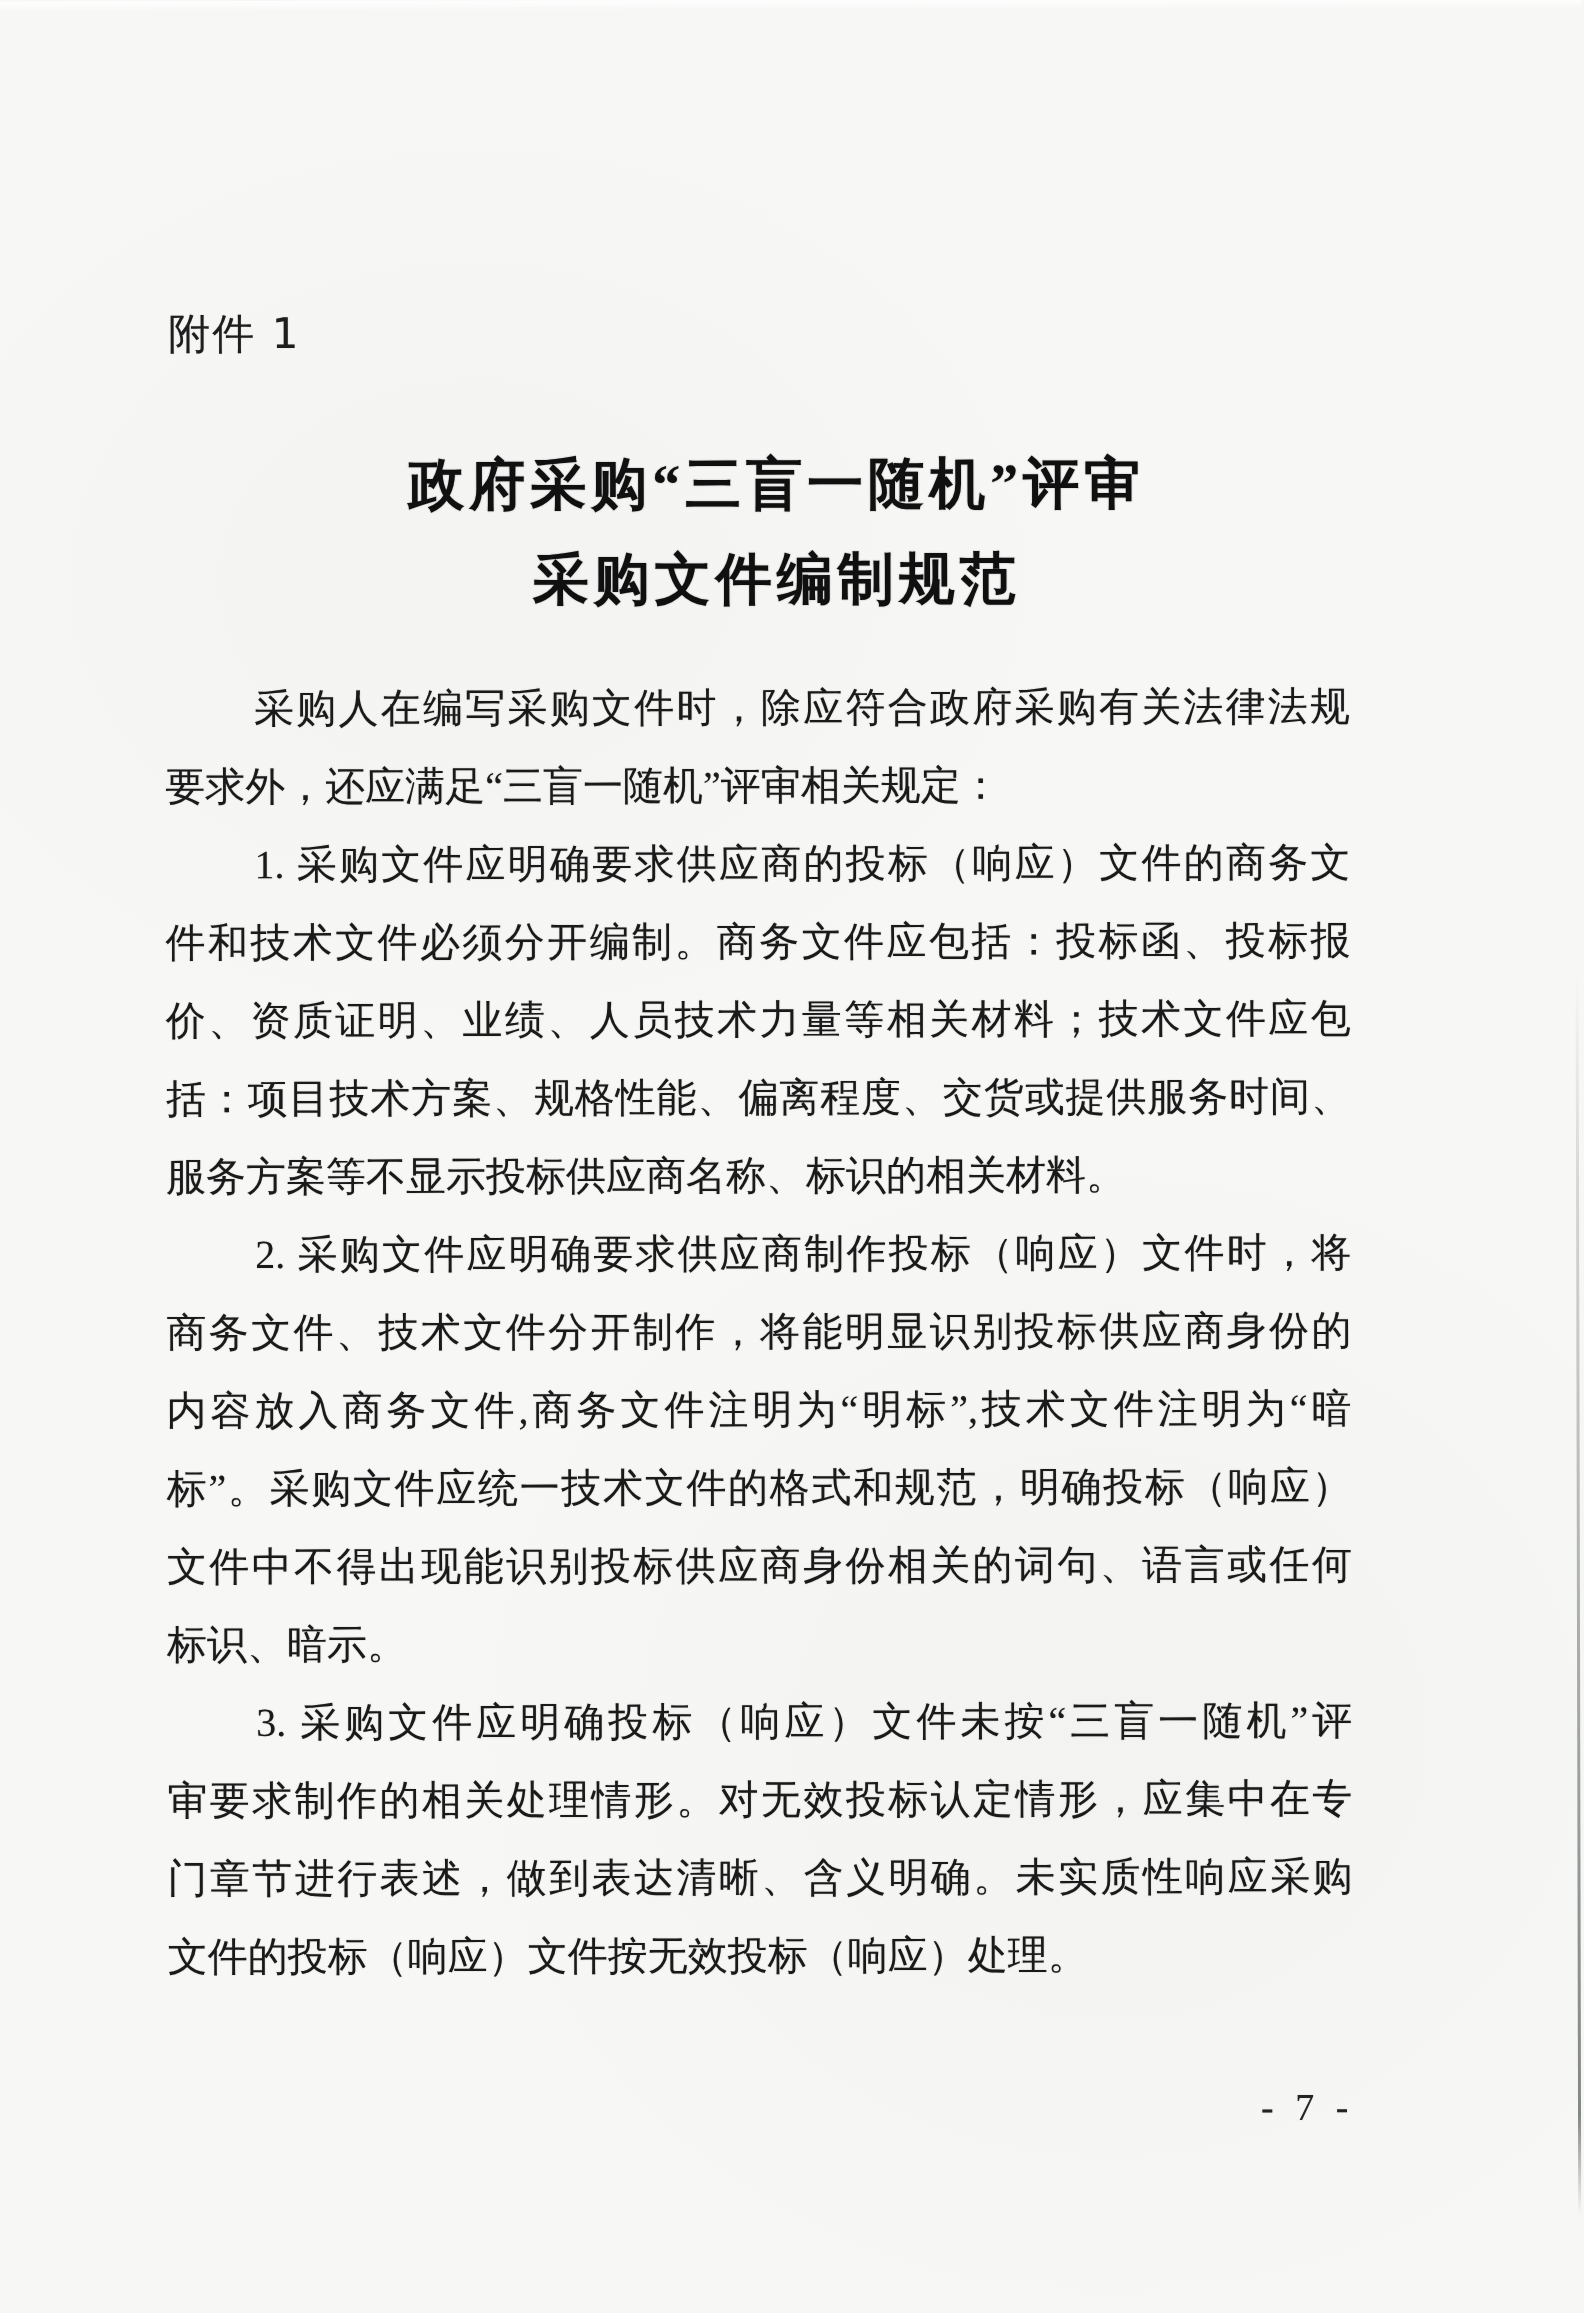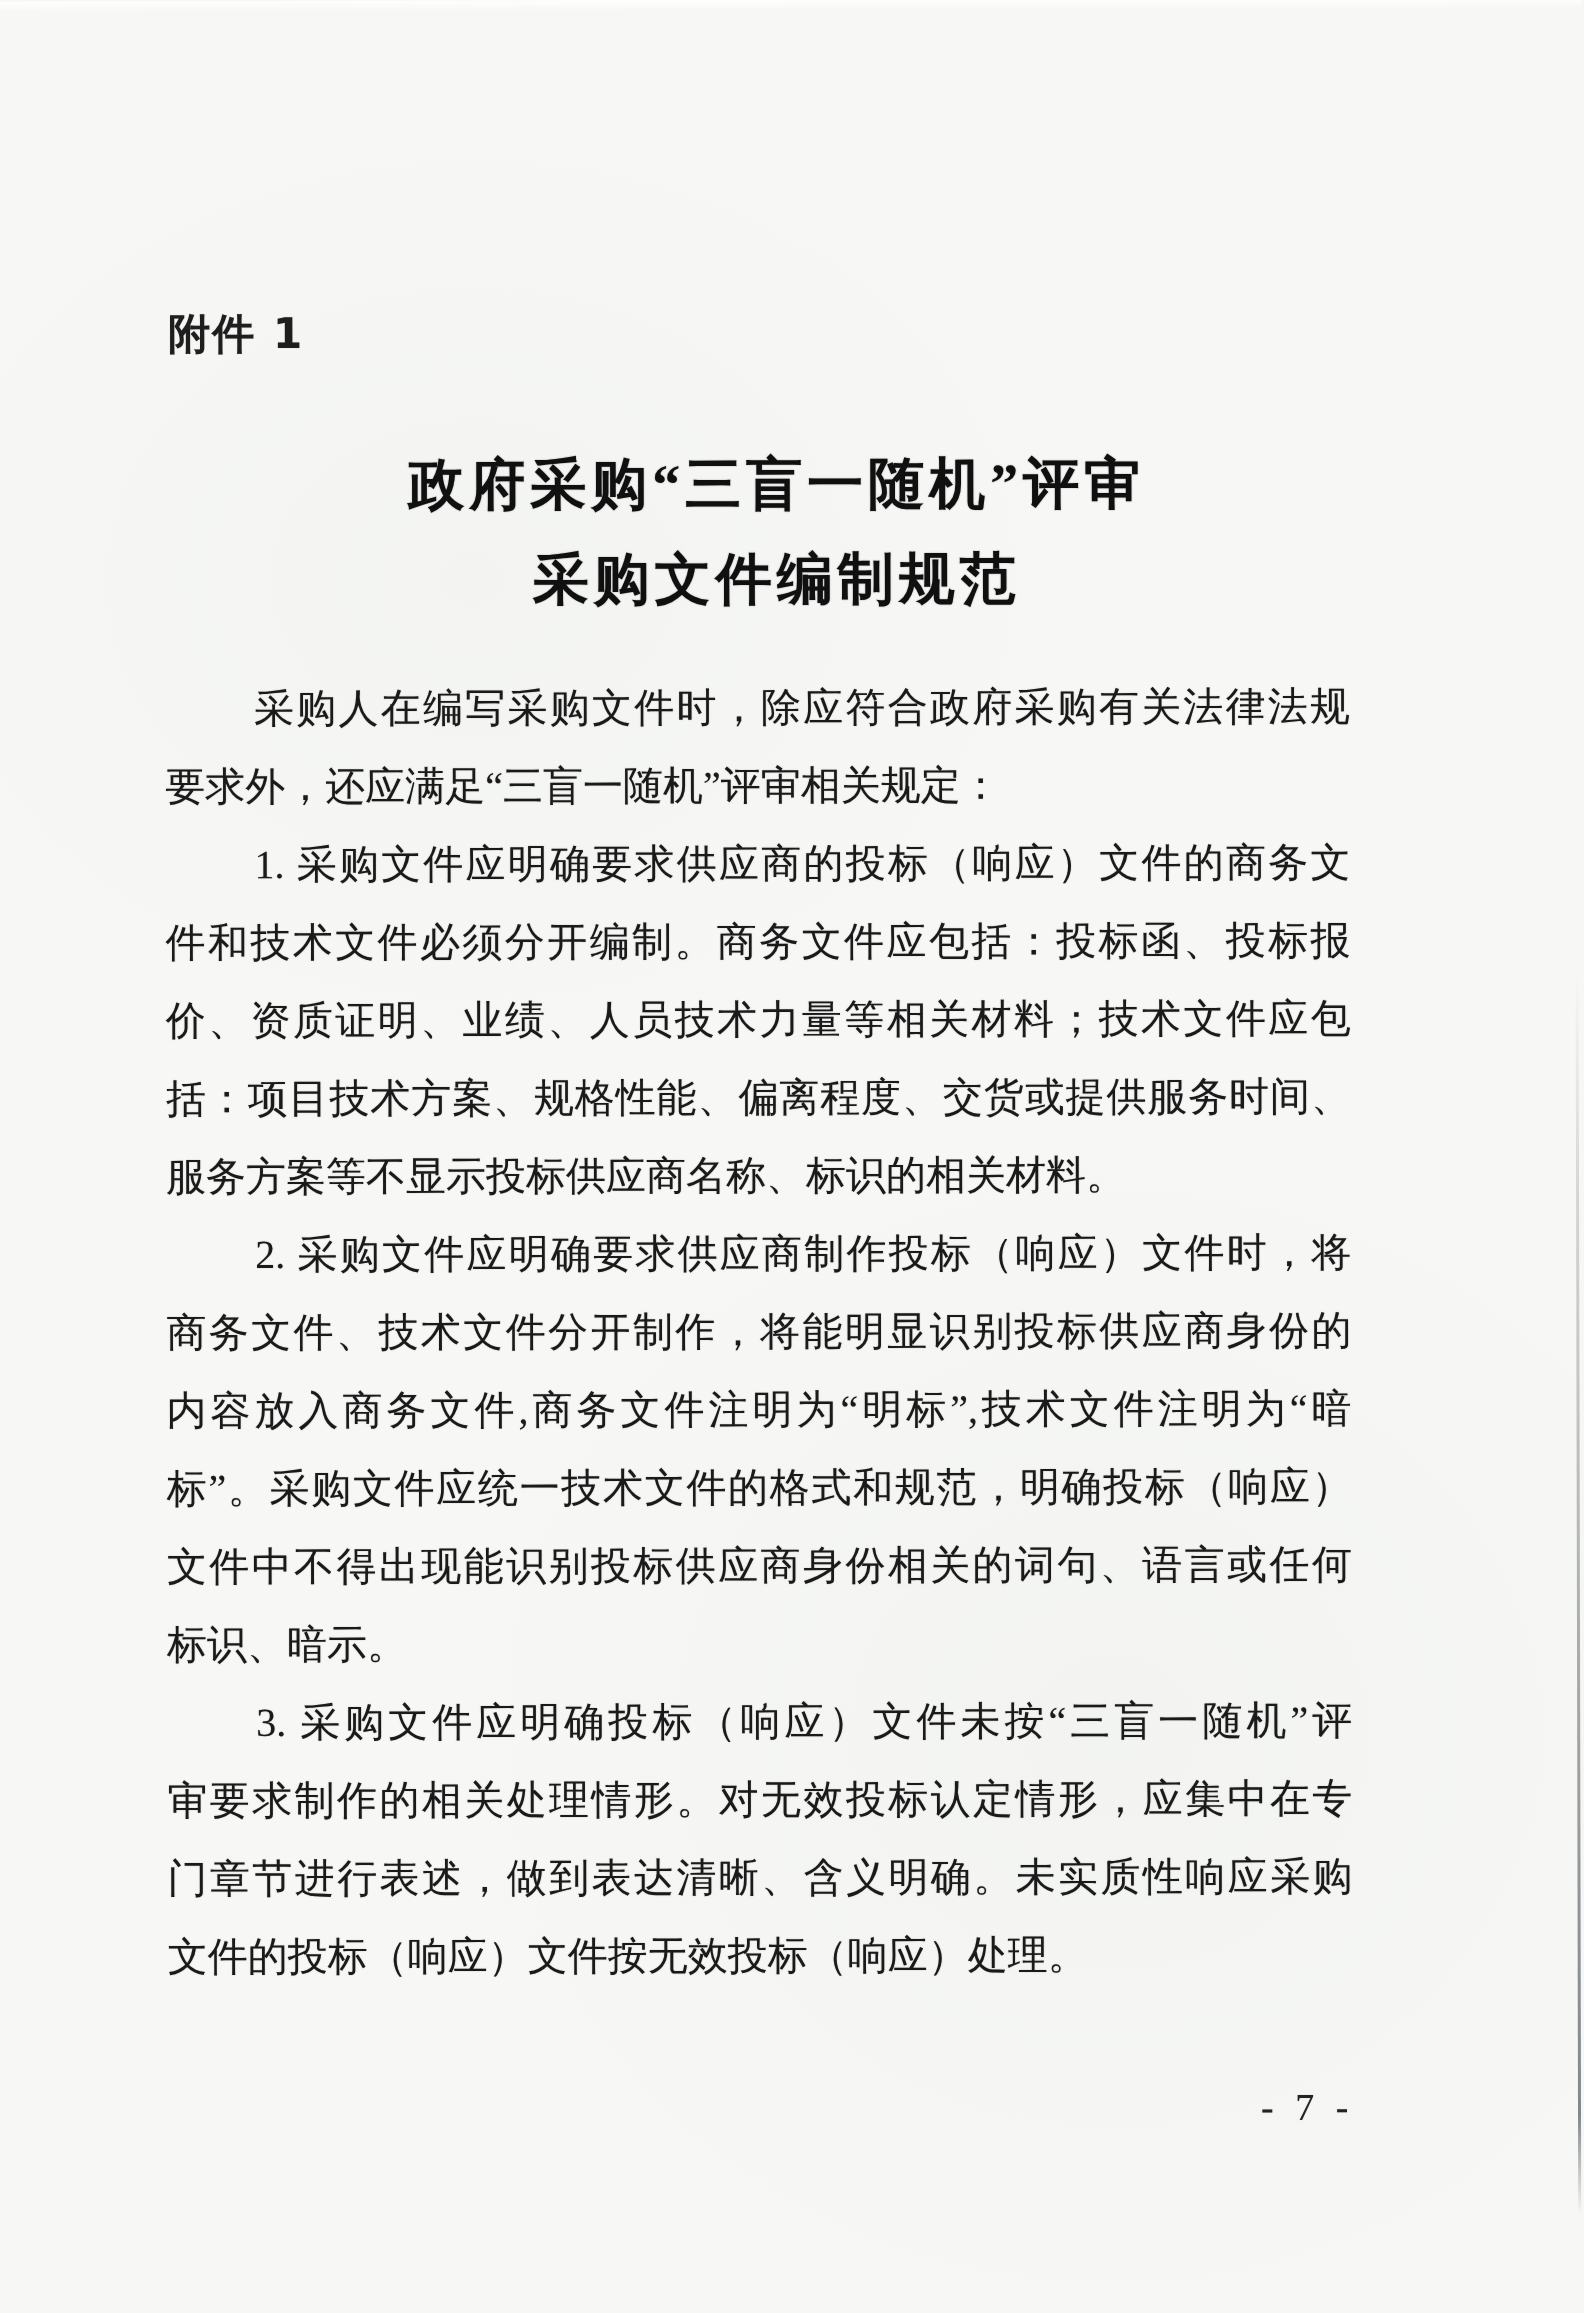--- a/index.html
+++ b/index.html
@@ -29,21 +29,21 @@
       radial-gradient(ellipse 891px 693px at 30% 25%, rgba(120,130,120,0.03), rgba(0,0,0,0) 70%),
       radial-gradient(ellipse 990px 891px at 70% 75%, rgba(110,120,115,0.03), rgba(0,0,0,0) 70%);
   }
   .attachment {
     position: absolute;
     left: 170px;
     top: 309px;
     font-family: "DejaVu Sans", "Liberation Sans", sans-serif;
     font-size: 42px;
     line-height: 48px;
-    font-weight: 700;
+    font-weight: 400;
     letter-spacing: 2px;
     color: #1e1e1e;
     text-shadow: 0 0 1px rgba(30,30,30,0.35);
   }
   .title {
     position: absolute;
     left: -14px;
     top: 437px;
     width: 1584px;
     text-align: center;

